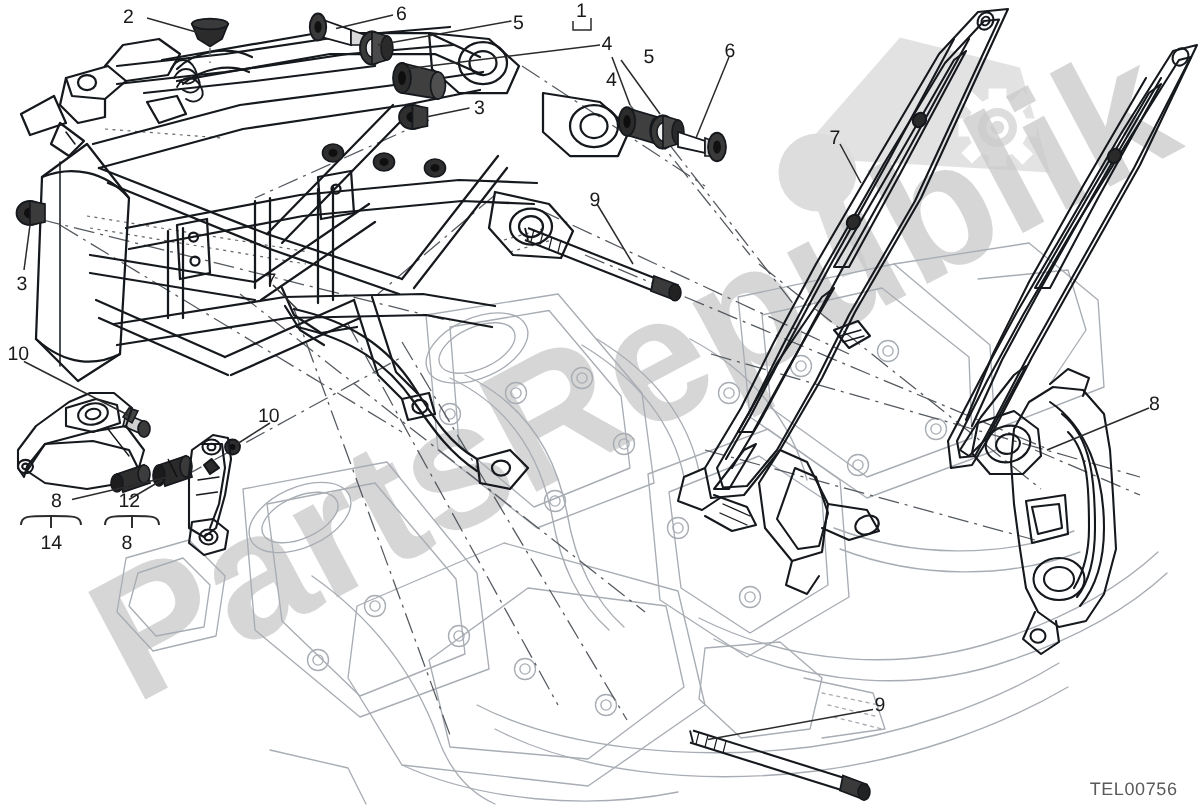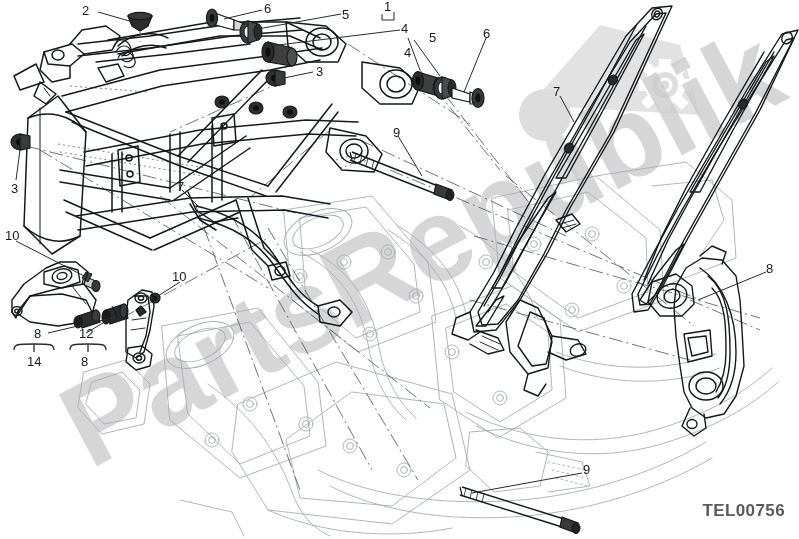--- a/index.html
+++ b/index.html
@@ -1,22 +1,22 @@
 <!DOCTYPE html>
 <html><head>
 <meta charset="utf-8">
 <style>
   html,body{margin:0;padding:0;background:#fff;}
   body{width:799px;height:539px;overflow:hidden;font-family:"Liberation Sans",sans-serif;}
   #stage{position:relative;width:799px;height:539px;background:#ffffff;overflow:hidden;}
   #stage svg{position:absolute;left:0;top:0;}
   .callout{position:absolute;font-family:"Liberation Sans",sans-serif;font-size:13px;color:#1a1a1a;
            line-height:1;user-select:none;white-space:nowrap;}
-  #partcode{position:absolute;right:14px;bottom:18px;font-family:"Liberation Sans",sans-serif;
-            font-size:17px;color:#5a5a5a;letter-spacing:.4px;font-weight:bold;}
+  #partcode{position:absolute;right:14px;bottom:6px;font-family:"Liberation Sans",sans-serif;
+            font-size:12px;color:#5a5a5a;letter-spacing:.4px;}
 </style>
 </head>
 <body>
 
 <div id="stage">
 
   <svg width="799" height="539" aria-hidden="true">
     <g opacity="0.62">
       <g transform="translate(640,55)">
         <path d="M-110,50 L-40,-30 L40,-10 L60,60 Z" fill="#c9c9c9" opacity="0.85"></path>

